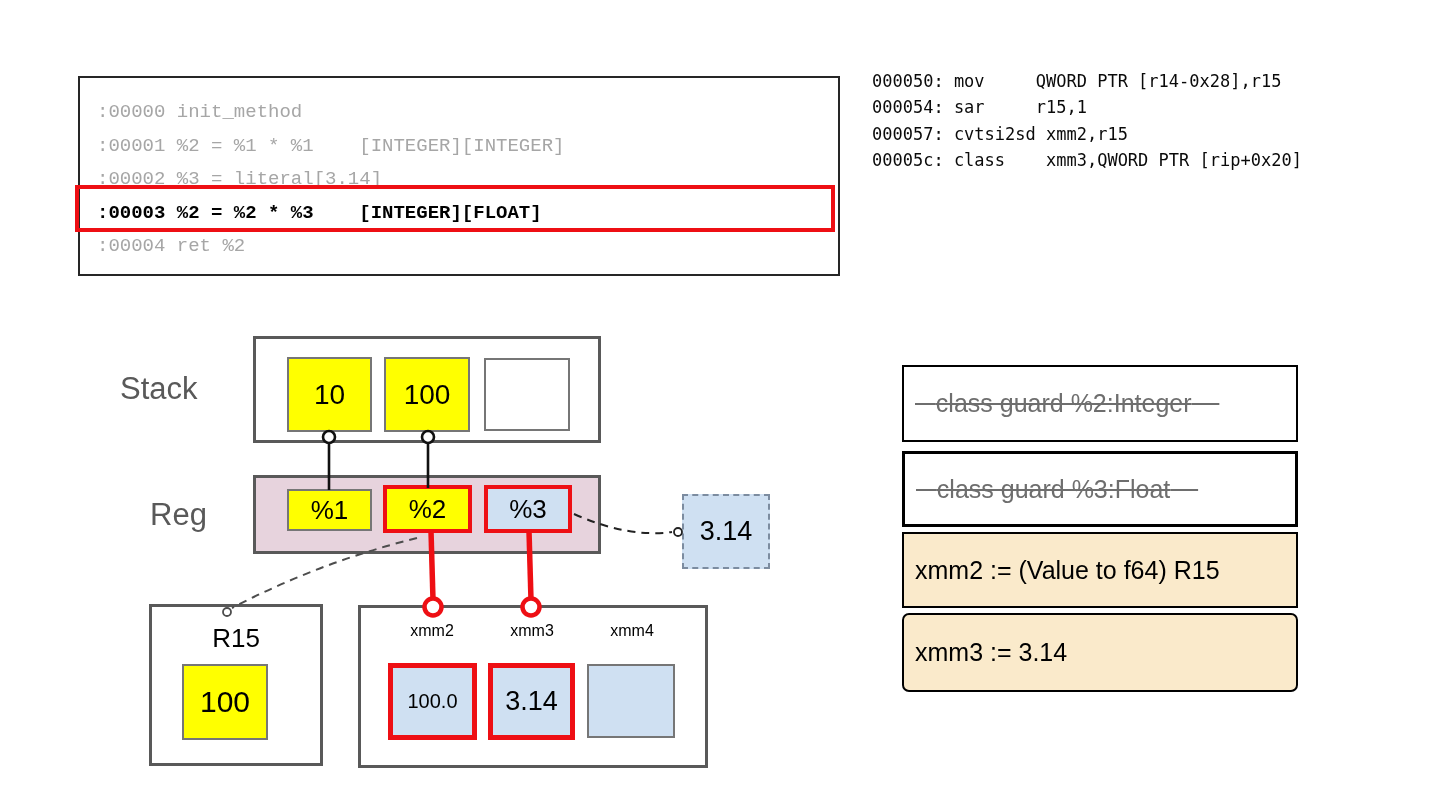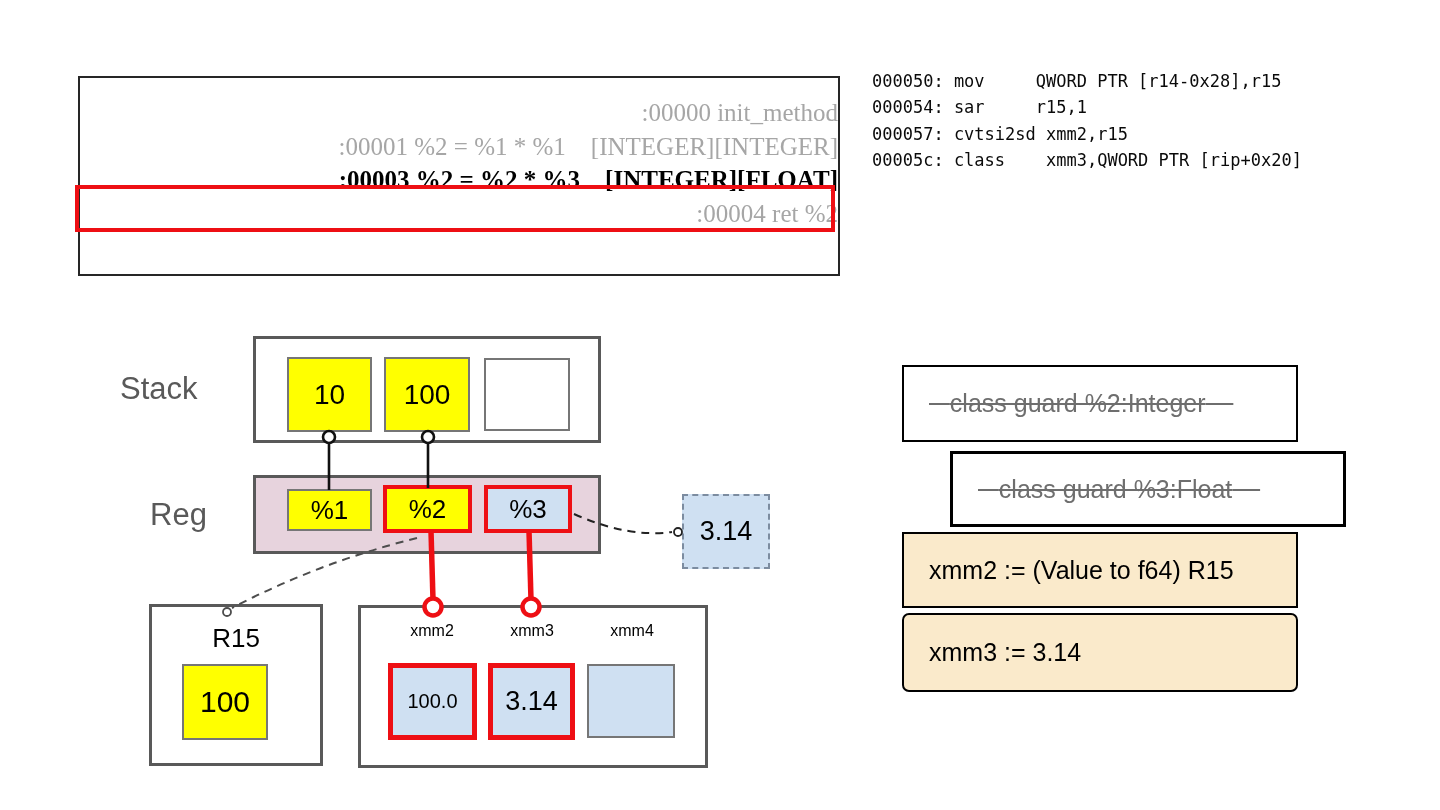--- a/index.html
+++ b/index.html
@@ -3,22 +3,22 @@
 <meta charset="utf-8">
 <style>
   html,body{margin:0;padding:0;background:#fff;}
   .canvas{position:relative;width:1440px;height:810px;background:#ffffff;overflow:hidden;
           font-family:"Liberation Sans",sans-serif;}
 
   
   .bytecode-box{position:absolute;left:78px;top:76px;width:762px;height:200px;
     border:2px solid #262626;background:#fff;box-sizing:border-box;
     padding:18px 0 0 17px;z-index:1;}
-  .bc-line{font-family:Liberation Serif, serif;font-size:25px;line-height:33.5px;
-    color:#a6a6a6;white-space:pre;text-align:right;}
+  .bc-line{font-family:Liberation Mono, monospace;font-size:19px;line-height:33.5px;
+    color:#a6a6a6;white-space:pre;}
   .bc-line.active{color:#000;font-weight:bold;}
   .red-highlight{position:absolute;left:75px;top:185px;width:760px;height:47px;
     border:4px solid #ee0f14;box-sizing:border-box;z-index:10;background:transparent;}
 
   
   .asm-box{position:absolute;left:872px;top:68px;z-index:1;}
   .asm-line{font-family:"DejaVu Sans Mono",monospace;font-size:17px;line-height:26.4px;
     color:#0a0a0a;white-space:pre;}
 
   
@@ -43,41 +43,42 @@
     font-size:26px;color:#000;}
   .xmm-title{position:absolute;top:14px;width:90px;text-align:center;font-size:16px;color:#000;}
 
   
   .literal-box{position:absolute;left:682px;top:494px;width:88px;height:75px;
     box-sizing:border-box;background:#cfe0f2;border:2px dashed #7c8ca0;
     display:flex;align-items:center;justify-content:center;font-size:27px;color:#000;}
 
   
   .op-box{position:absolute;left:902px;width:396px;box-sizing:border-box;background:#fff;
-    border:2px solid #000;display:flex;align-items:center;padding-left:25px;
+    border:2px solid #000;display:flex;align-items:center;padding-left:11px;
     font-size:25px;color:#000;}
   .op-box.thick{border-width:3px;}
   .op-box.cream{background:#faeacb;}
   .struck-text{color:#6e6e6e;text-decoration:line-through;
     text-decoration-color:#6e6e6e;white-space:pre;}
   .struck-text::before{content:"\00a0\00a0\00a0";}
   .struck-text::after{content:"\00a0\00a0\00a0\00a0";}
 
   
   .overlay{position:absolute;left:0;top:0;width:1440px;height:810px;z-index:50;
     pointer-events:none;}
 </style>
 </head>
 <body>
 
 <div class="canvas">
 
   <div class="bytecode-box">
     <div class="bc-line">:00000 init_method</div>
     <div class="bc-line">:00001 %2 = %1 * %1    [INTEGER][INTEGER]</div>
+    <div class="bc-line">:00002 %3 = literal[3.14]</div>
     <div class="bc-line active">:00003 %2 = %2 * %3    [INTEGER][FLOAT]</div>
     <div class="bc-line">:00004 ret %2</div>
   </div>
   <div class="red-highlight"></div>
 
   <div class="asm-box">
     <div class="asm-line">000050: mov     QWORD PTR [r14-0x28],r15</div>
     <div class="asm-line">000054: sar     r15,1</div>
     <div class="asm-line">000057: cvtsi2sd xmm2,r15</div>
     <div class="asm-line">00005c: class    xmm3,QWORD PTR [rip+0x20]</div>
@@ -109,21 +110,21 @@
     <div class="xmm-title" style="left:126px;">xmm3</div>
     <div class="xmm-title" style="left:226px;">xmm4</div>
     <div class="cell bluecell red-border-thick" style="left:27px;top:55px;width:89px;height:77px;font-size:20px;">100.0</div>
     <div class="cell bluecell red-border-thick" style="left:127px;top:55px;width:87px;height:77px;font-size:27px;">3.14</div>
     <div class="cell bluecell" style="left:226px;top:56px;width:88px;height:74px;font-size:27px;"></div>
   </div>
 
   <div class="op-box" style="top:365px;height:77px;">
     <span class="struck-text">class guard %2:Integer</span>
   </div>
-  <div class="op-box thick" style="top:451px;height:76px;margin-left:48px;">
+  <div class="op-box thick" style="top:451px;height:76px;">
     <span class="struck-text">class guard %3:Float</span>
   </div>
   <div class="op-box cream" style="top:532px;height:76px;">
     <span>xmm2 := (Value to f64) R15</span>
   </div>
   <div class="op-box cream" style="top:613px;height:79px;border-radius:7px;">
     <span>xmm3 := 3.14</span>
   </div>
 
   <svg class="overlay" width="1440" height="810" viewBox="0 0 1440 810" xmlns="http://www.w3.org/2000/svg">

